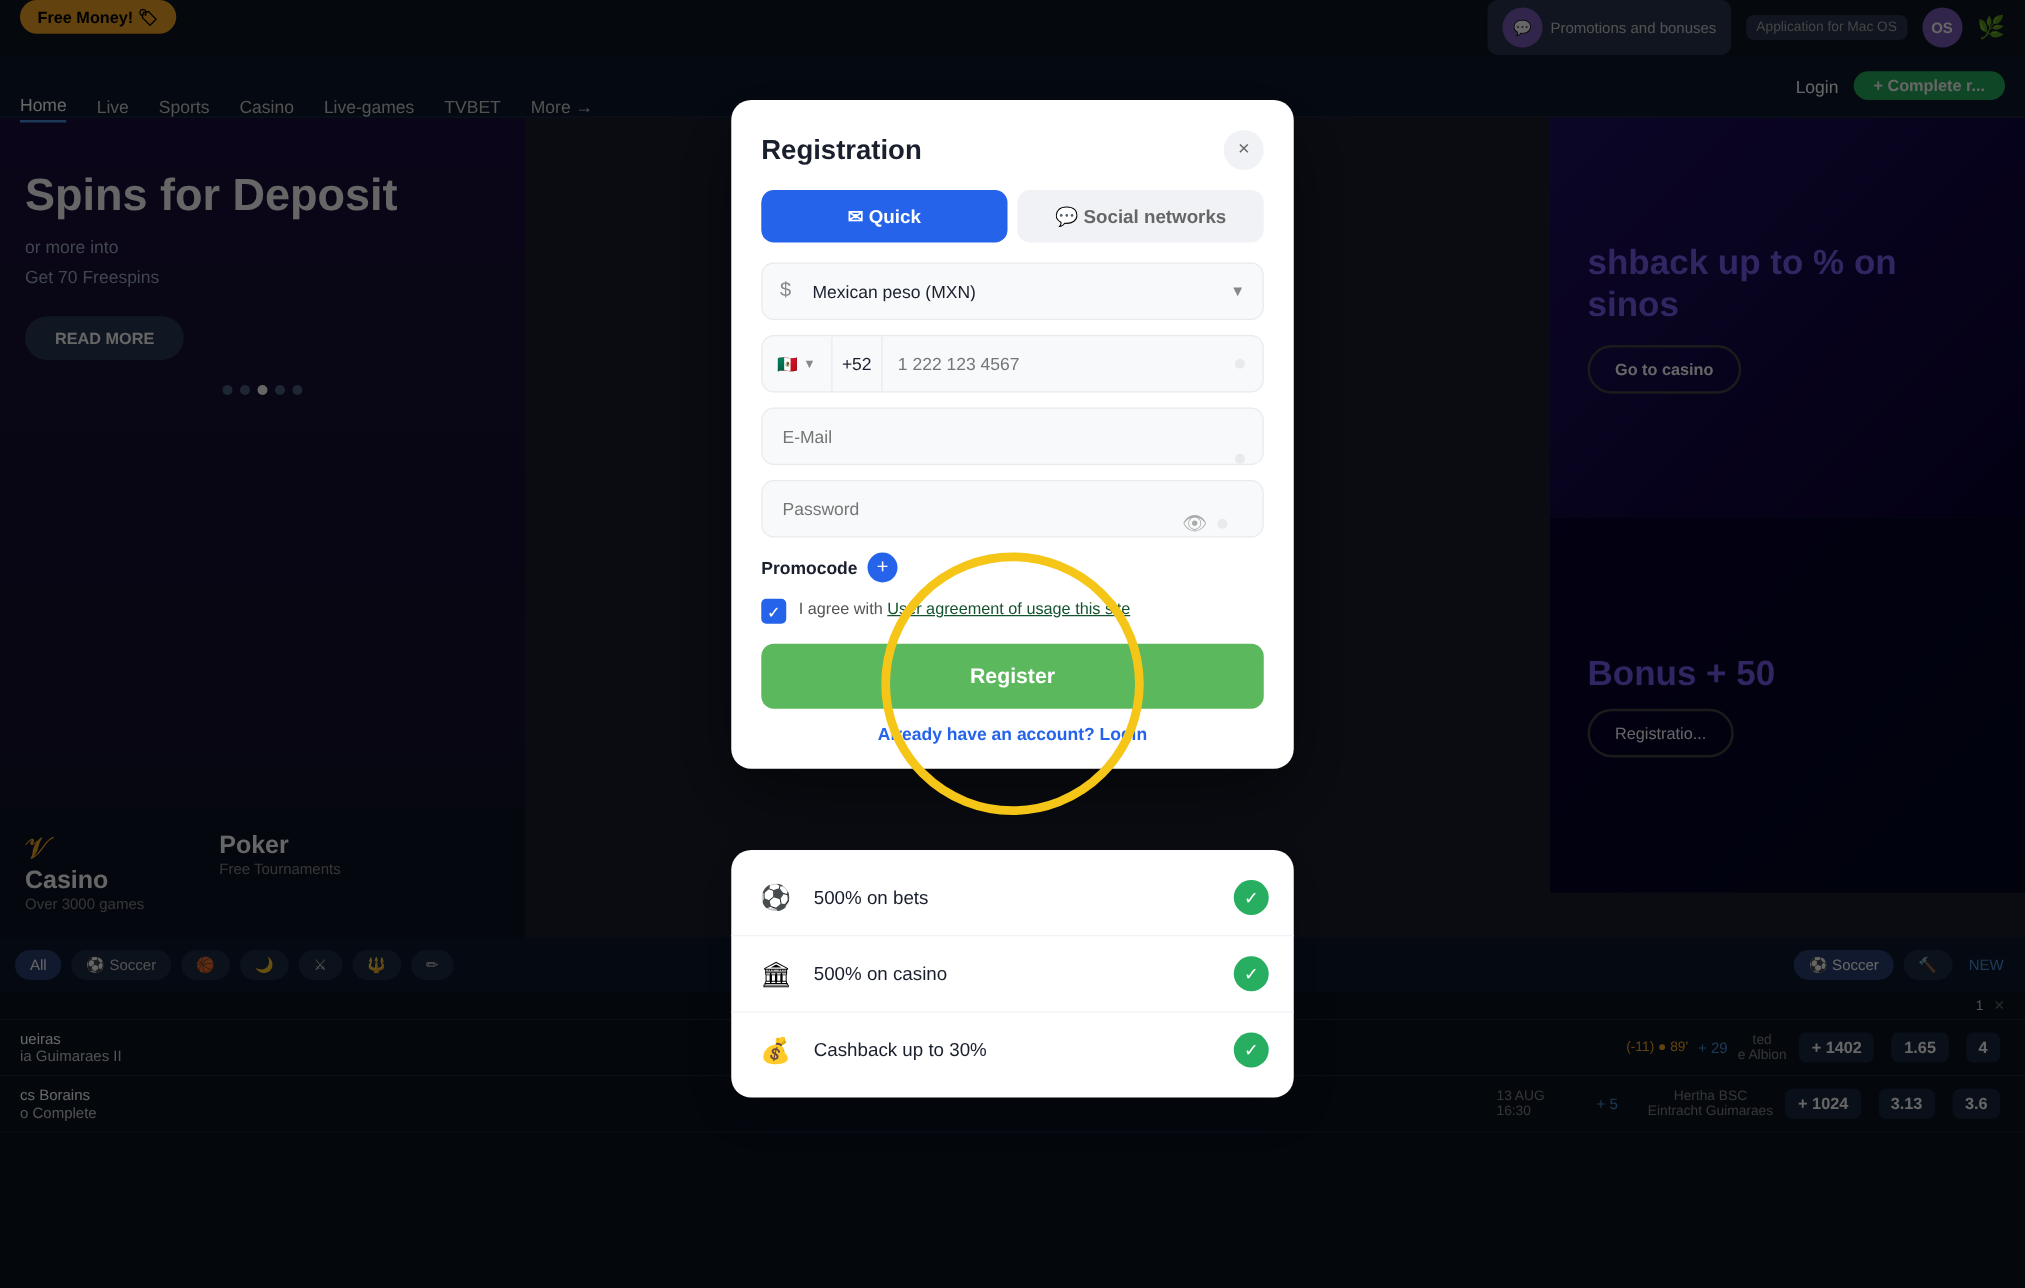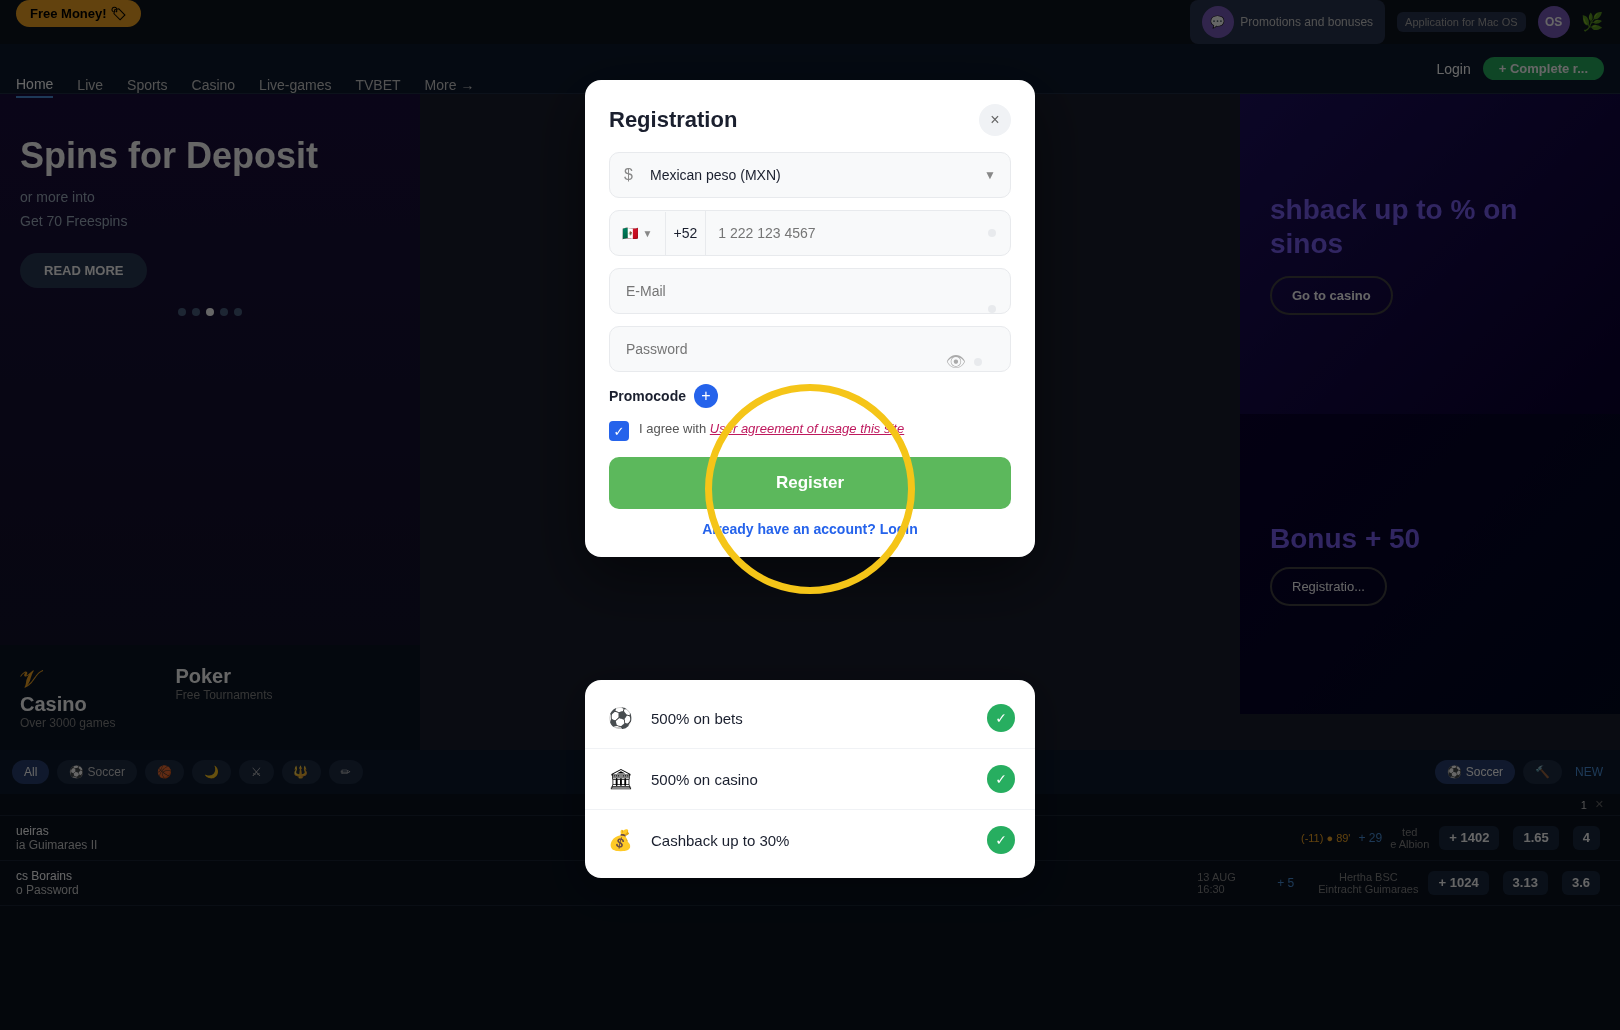--- a/index.html
+++ b/index.html
@@ -107,21 +107,21 @@
 
     
     .promo-row { display: flex; align-items: center; gap: 8px; margin-bottom: 12px; }
     .promo-label { font-size: 14px; font-weight: 600; color: #1a1f2e; }
     .promo-add { width: 24px; height: 24px; border-radius: 50%; background: #2563eb; color: #fff; border: none; cursor: pointer; font-size: 16px; display: flex; align-items: center; justify-content: center; }
 
     
     .checkbox-row { display: flex; align-items: flex-start; gap: 10px; margin-bottom: 16px; }
     .checkbox { width: 20px; height: 20px; border-radius: 4px; background: #2563eb; border: none; flex-shrink: 0; display: flex; align-items: center; justify-content: center; color: #fff; font-size: 13px; margin-top: 1px; }
     .checkbox-label { font-size: 13px; color: #555; line-height: 1.4; }
-    .checkbox-label a { color: #be185d; text-decoration: underline; font-style: italic; }
+    .checkbox-label a { color: #14532d; text-decoration: underline; }
 
     
     .register-btn {
       width: 100%; padding: 16px; background: #5cb85c; border: none; border-radius: 10px;
       color: #fff; font-size: 17px; font-weight: 700; cursor: pointer; margin-bottom: 12px;
       position: relative;
     }
 
     .login-link { text-align: center; font-size: 14px; color: #888; }
     .login-link span { color: #2563eb; font-weight: 600; cursor: pointer; }
@@ -257,21 +257,21 @@
       </div>
       <div class="bet-odds">+ 1402</div>
       <div class="bet-odds">1.65</div>
       <div class="bet-odds">4</div>
     </div>
   </div>
 
   <div class="bet-row">
     <div style="flex:1;">
       <div style="color:#fff;font-size:12px;">cs Borains</div>
-      <div style="color:#ccc;font-size:12px;">o Password</div>
+      <div style="color:#ccc;font-size:12px;">o Complete</div>
     </div>
     <div style="color:#888;font-size:11px;width:80px;">13 AUG<br>16:30</div>
     <span class="bet-plus">+ 5</span>
     <div style="display:flex;gap:6px;margin-left:24px;">
       <div style="color:#888;font-size:11px;text-align:center;">
         <div>Hertha BSC</div>
           <div>Eintracht Guimaraes</div>
       </div>
       <div class="bet-odds">+ 1024</div>
       <div class="bet-odds">3.13</div>
@@ -279,20 +279,24 @@
     </div>
   </div>
 </div>
 
 <div class="modal">
   <div class="modal-header">
     <span class="modal-title">Registration</span>
     <button class="modal-close">×</button>
   </div>
 
+  <div class="modal-tabs">
+    <button class="tab-btn active">✉ Quick</button>
+    <button class="tab-btn inactive">💬 Social networks</button>
+  </div>
 
   <div class="modal-body">
 
     <div class="form-group">
       <div class="select-wrapper">
         <span class="select-dollar">$</span>
         <select>
           <option>Mexican peso (MXN)</option>
         </select>
         <span class="select-arrow">▼</span>

